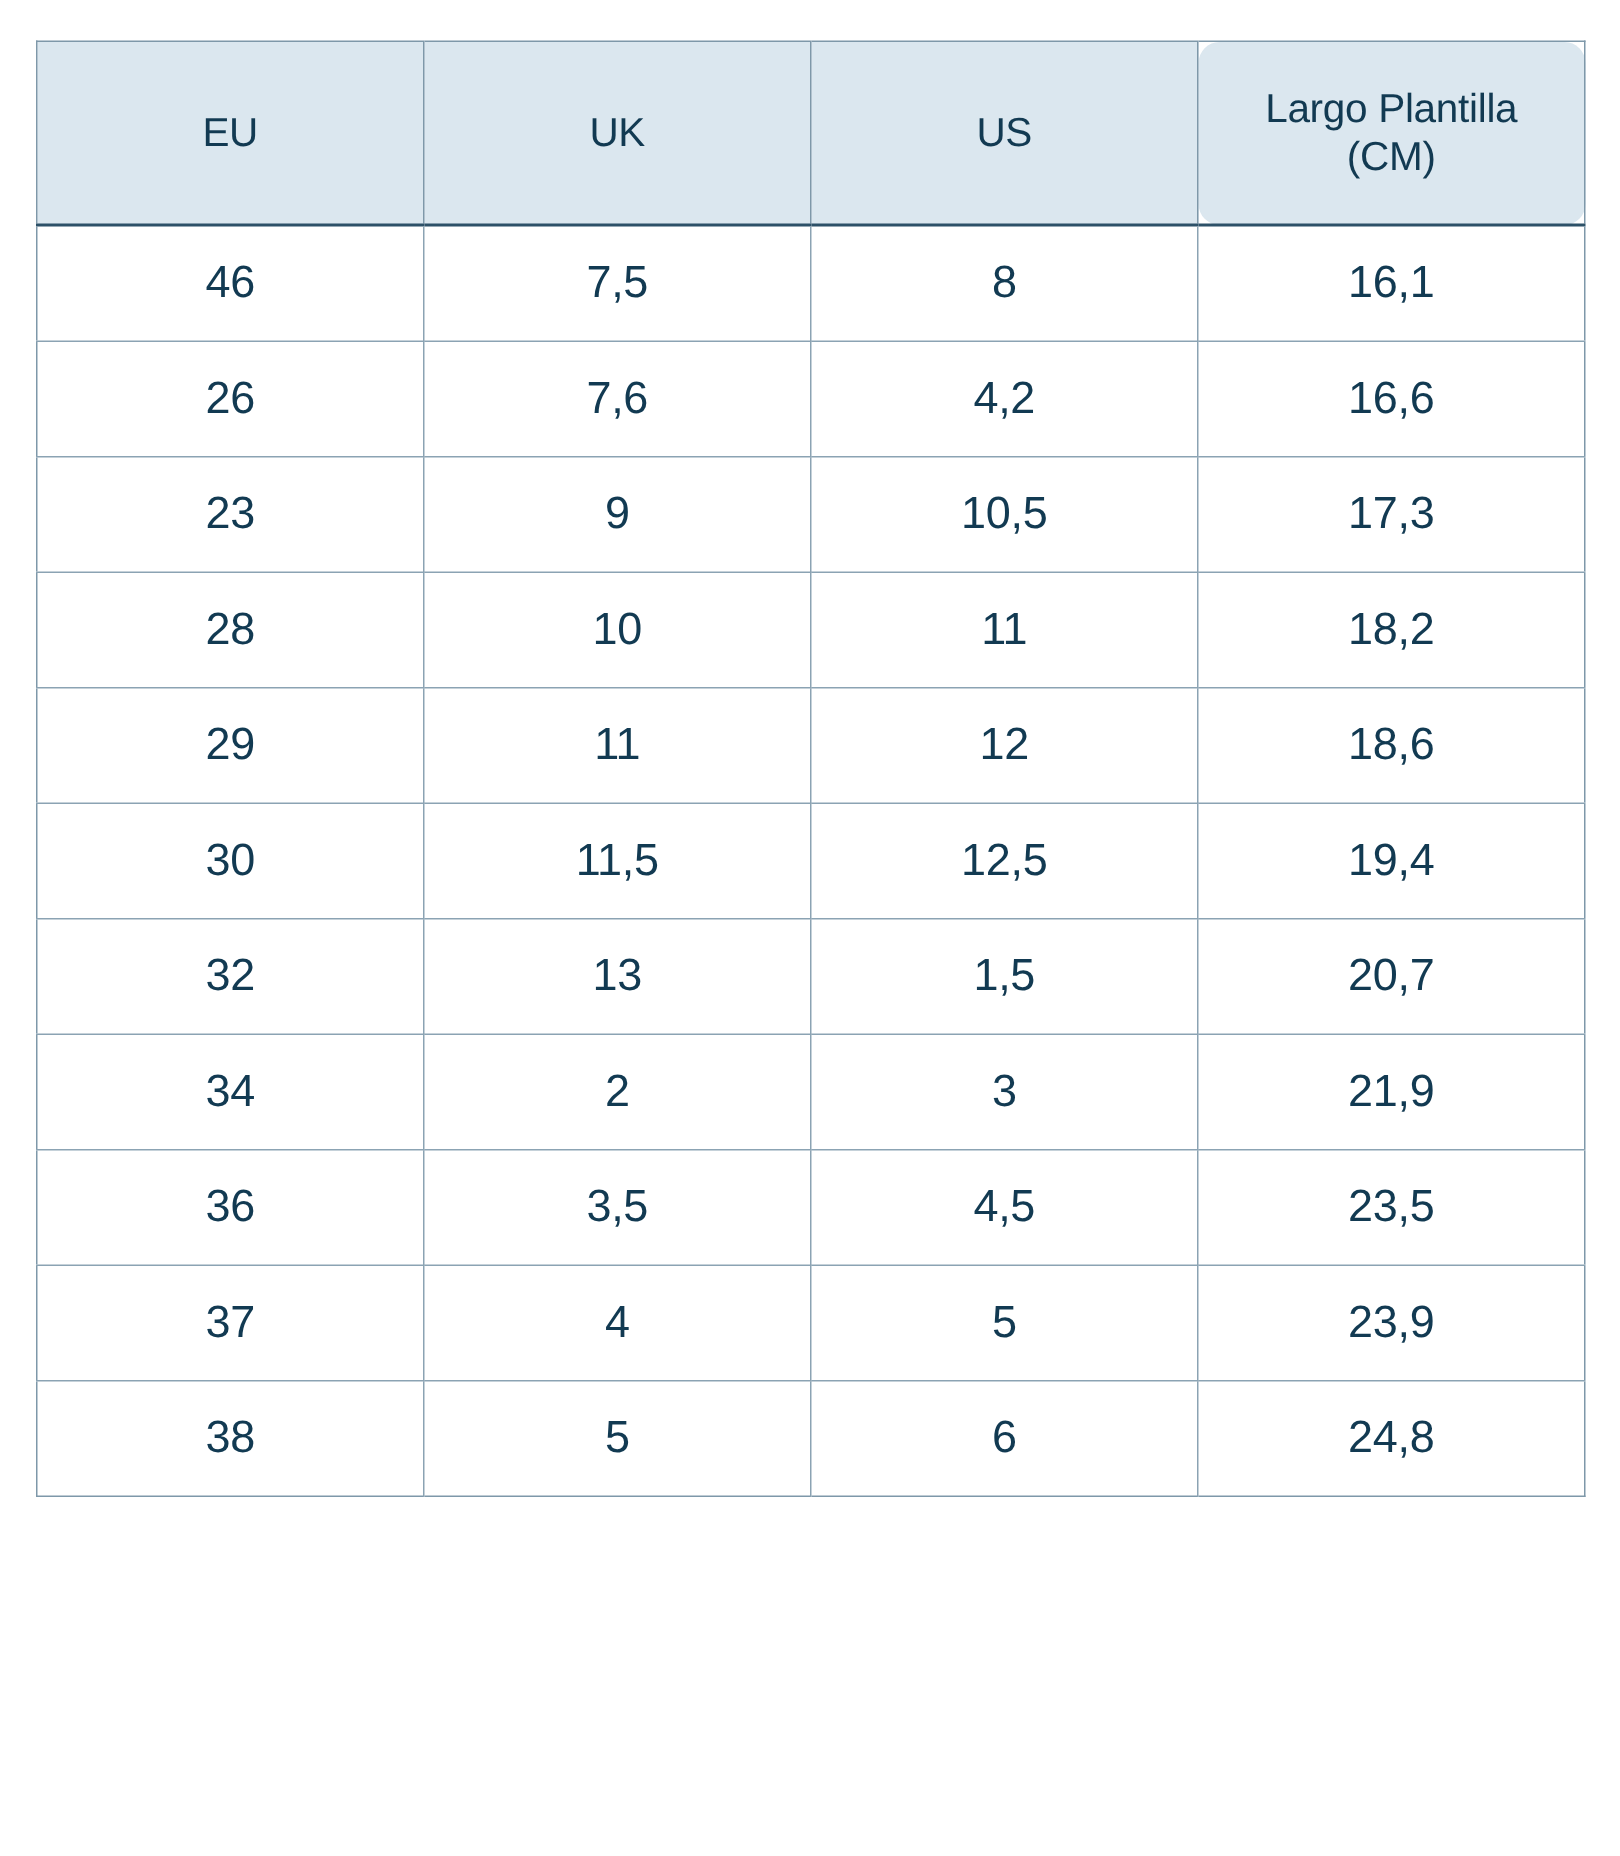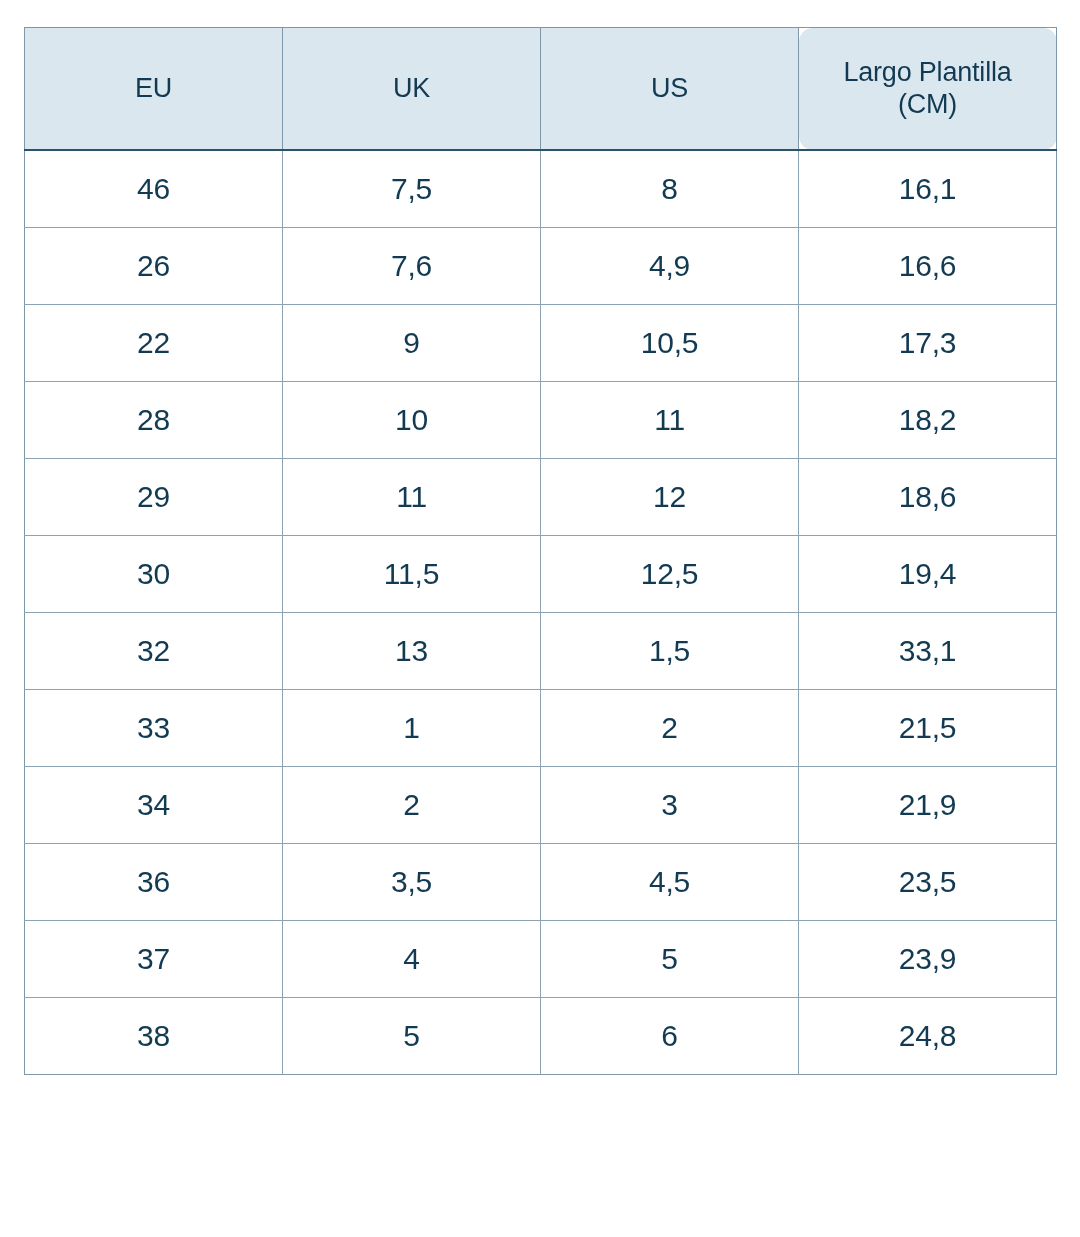--- a/index.html
+++ b/index.html
@@ -103,25 +103,25 @@
       <tbody>
         <tr>
           <td>46</td>
           <td>7,5</td>
           <td>8</td>
           <td>16,1</td>
         </tr>
         <tr>
           <td>26</td>
           <td>7,6</td>
-          <td>4,9</td>
+          <td>4,2</td>
           <td>16,6</td>
         </tr>
         <tr>
-          <td>22</td>
+          <td>23</td>
           <td>9</td>
           <td>10,5</td>
           <td>17,3</td>
         </tr>
         <tr>
           <td>28</td>
           <td>10</td>
           <td>11</td>
           <td>18,2</td>
         </tr>
@@ -134,27 +134,21 @@
         <tr>
           <td>30</td>
           <td>11,5</td>
           <td>12,5</td>
           <td>19,4</td>
         </tr>
         <tr>
           <td>32</td>
           <td>13</td>
           <td>1,5</td>
-          <td>33,1</td>
-        </tr>
-        <tr>
-          <td>33</td>
-          <td>1</td>
-          <td>2</td>
-          <td>21,5</td>
+          <td>20,7</td>
         </tr>
         <tr>
           <td>34</td>
           <td>2</td>
           <td>3</td>
           <td>21,9</td>
         </tr>
         <tr>
           <td>36</td>
           <td>3,5</td>

